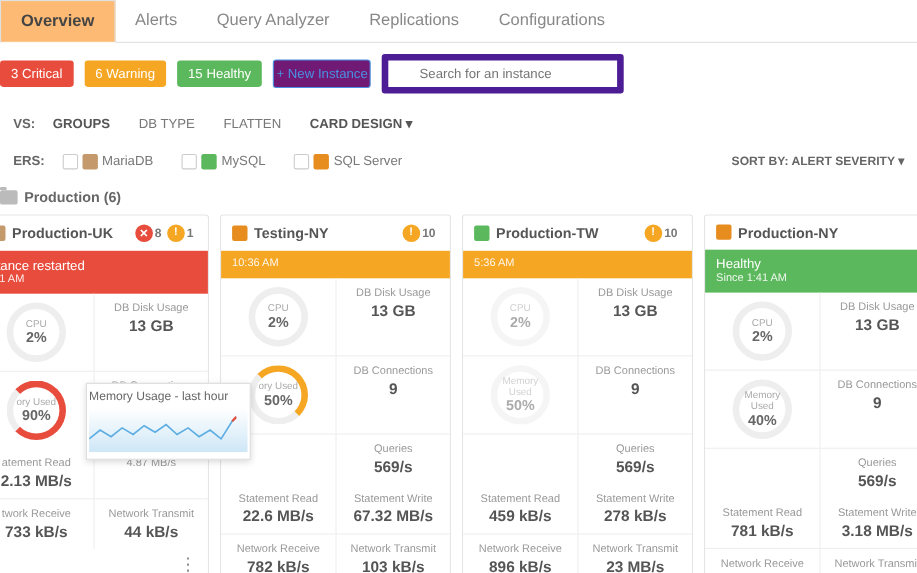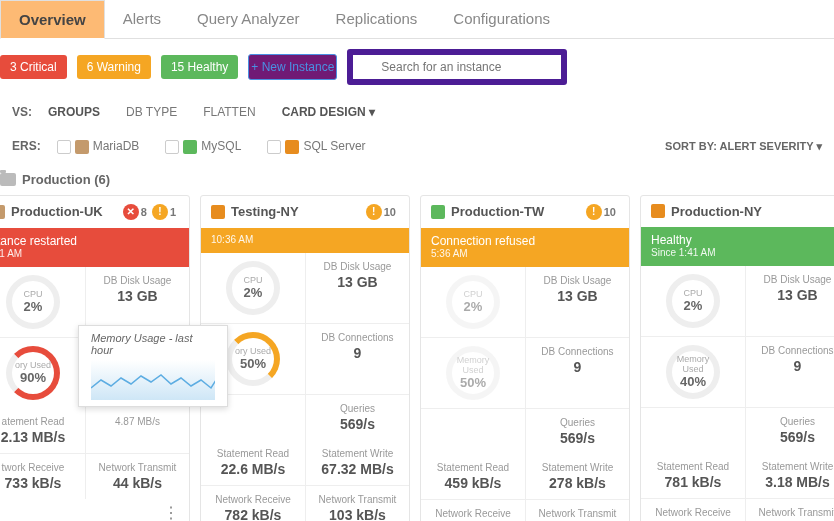--- a/index.html
+++ b/index.html
@@ -49,21 +49,21 @@
 .cell:nth-child(odd){ border-left:none; }
 .cell .lbl { font-size: 10px; color: #999; }
 .cell .val { font-size: 14px; font-weight: 600; color: #555; margin-top: 2px; }
 .gauge { width: 54px; height: 54px; border-radius: 50%; border: 6px solid #eee; display: inline-flex; justify-content:center; flex-direction:column; }
 .gauge .lbl { font-size:9px; color:#aaa; }
 .gauge .val { font-size:13px; font-weight:600; color:#666; margin:0; }
 .gauge.red { border-top-color:#e74c3c; border-right-color:#e74c3c; border-bottom-color:#e74c3c; }
 .gauge.orange { border-top-color:#f5a623; border-right-color:#f5a623; }
 .gauge.faint { opacity:.55; }
 .dots { text-align:right; padding: 4px 10px 6px; color:#888; font-size:16px; cursor:pointer; }
-.tooltip { position:absolute; background:#fff; border:1px solid #ddd; box-shadow:0 2px 6px rgba(0,0,0,.15); padding:6px 12px; font-size:11px; color:#666; z-index:10; width:150px; left:78px; top:325px;font-style:italic; }
+.tooltip { position:absolute; background:#fff; border:1px solid #ddd; box-shadow:0 2px 6px rgba(0,0,0,.15); padding:6px 2px; font-size:11px; color:#666; z-index:10; width:150px; left:78px; top:348px; }
 .tooltip .spark { height:40px; margin-top:4px; background: linear-gradient(to top, rgba(93,173,226,.3), rgba(93,173,226,0)); position:relative; overflow:hidden; }
 .tooltip .spark svg { position:absolute; bottom:0; left:0; }
 .card0 { margin-left: -10px; }
 </style>
 </head>
 <body>
 
 <div class="tabs" id="tabs">
     <div class="tab active">Overview</div>
     <div class="tab">Alerts</div>
@@ -214,21 +214,20 @@
     <div class="card">
       <div class="card-hdr">
         <span class="dbicon mysql"></span>
         <span>Production-TW</span>
         <span class="icons">
           <span class="pill-orange">!</span>
           <span class="cnt">10</span>
         </span>
       </div>
       <div class="status-bar sb-orange">
-        <div class="ttl">Connection refused</div>
         <div class="sub">5:36 AM</div>
       </div>
       <div class="metrics">
         <div class="cell"><div class="gauge faint">
             <span class="lbl">CPU</span>
             <span class="val">2%</span>
           </div></div>
         <div class="cell">
           <div class="lbl">DB Disk Usage</div>
           <div class="val">13 GB</div>

